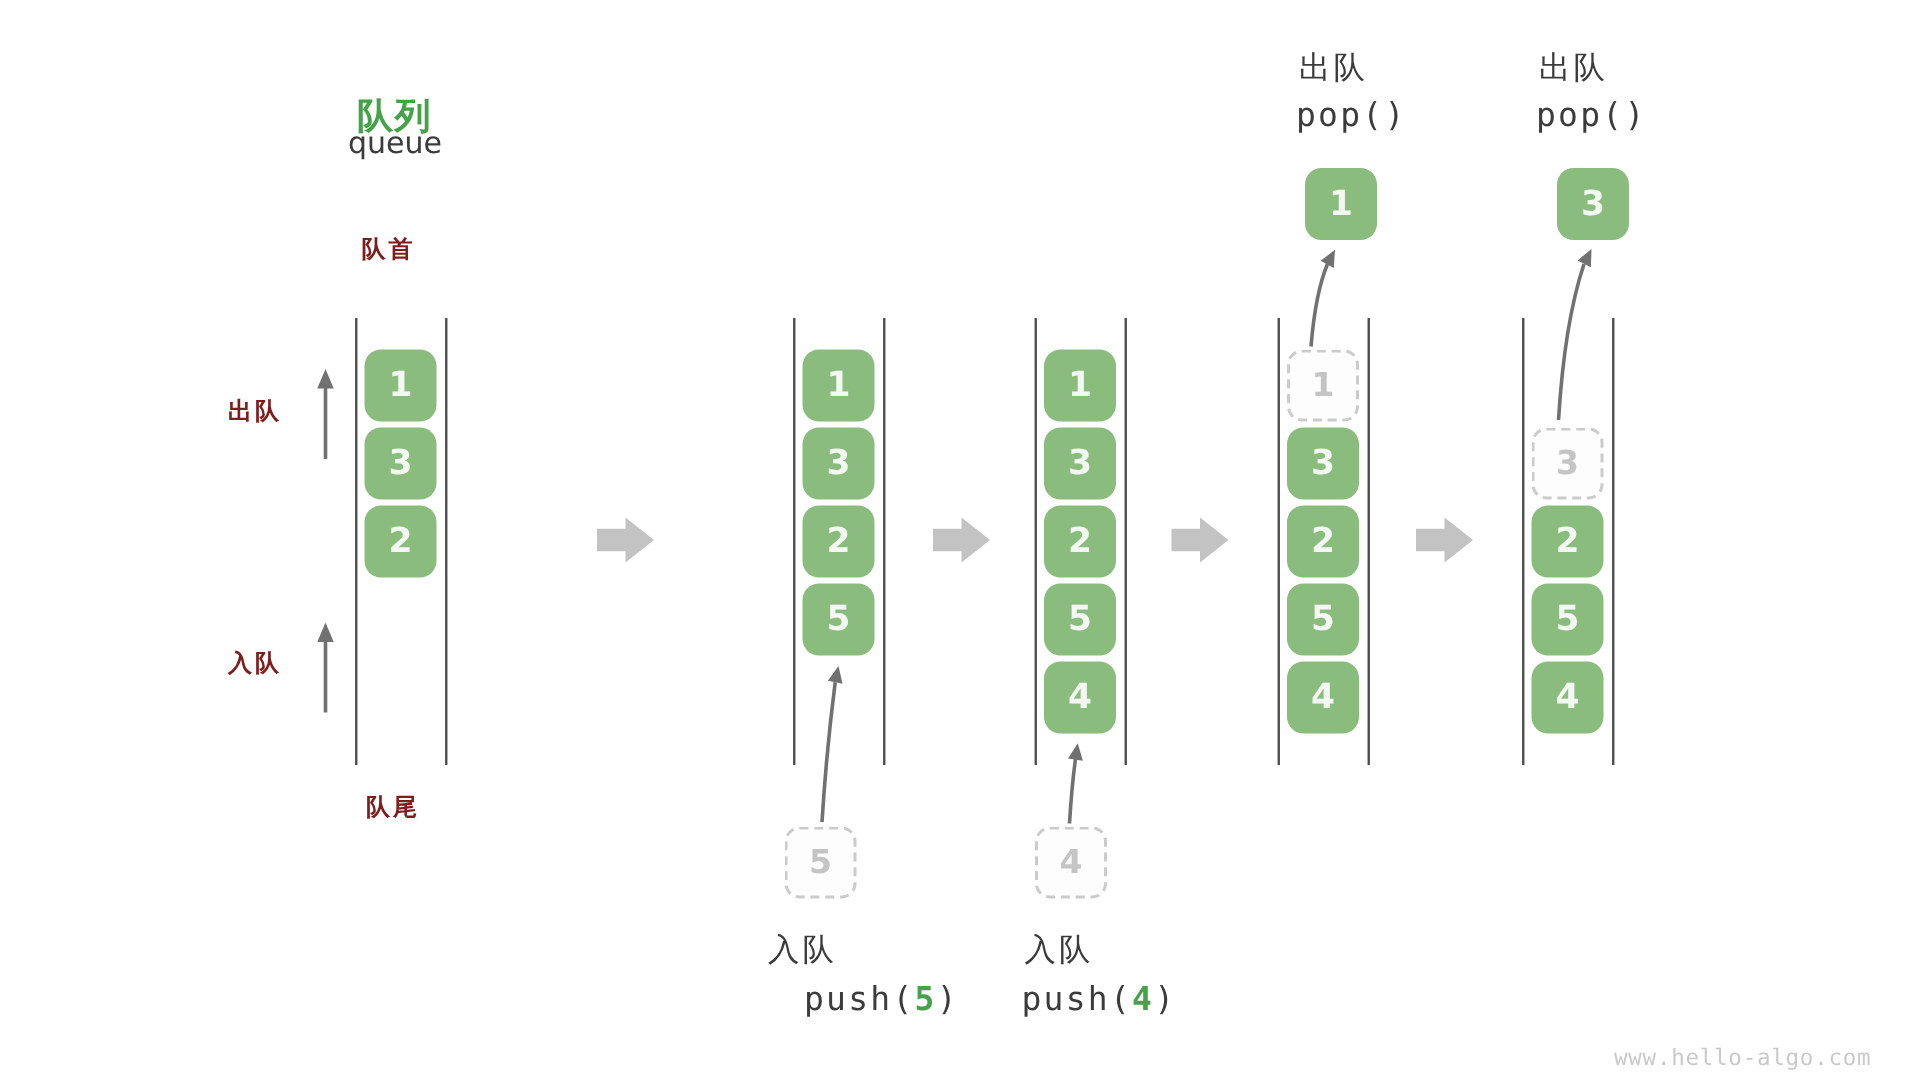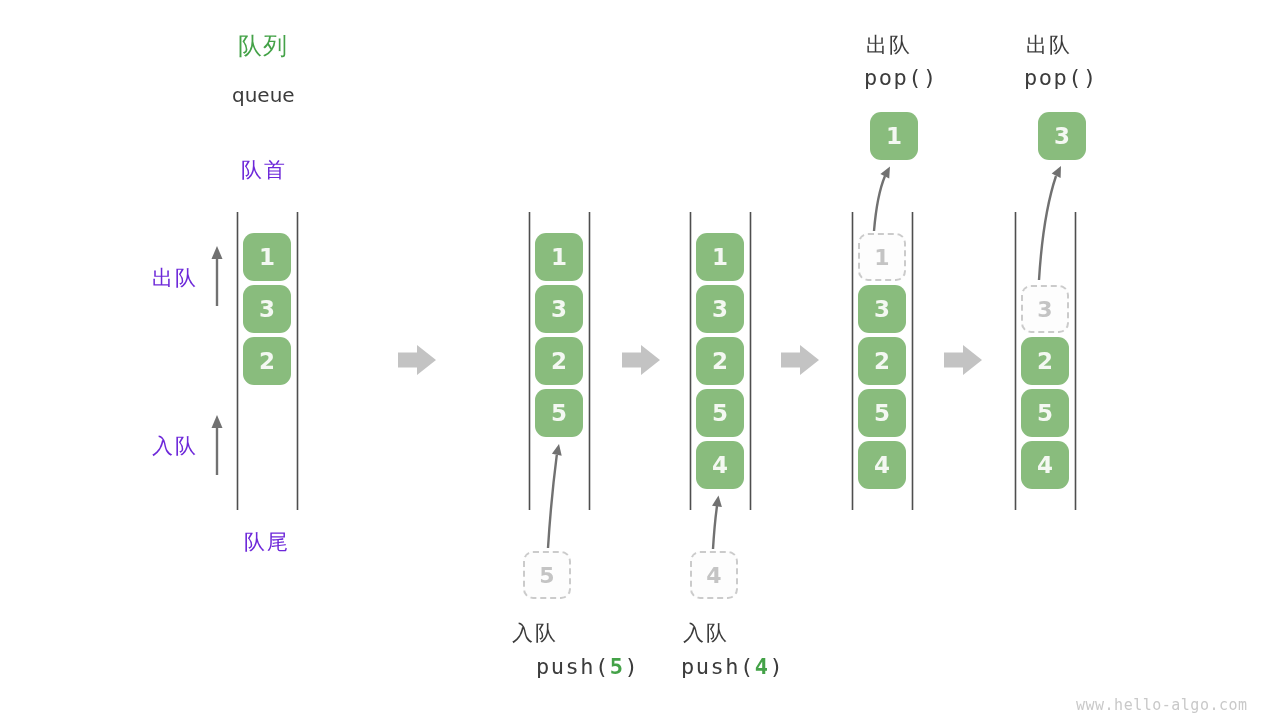--- a/index.html
+++ b/index.html
@@ -3,24 +3,24 @@
 <meta charset="utf-8">
 <style>
   html,body{margin:0;padding:0;background:#fff;}
   .canvas{
     position:relative;width:1280px;height:720px;background:#ffffff;overflow:hidden;
     font-family:"DejaVu Sans","Liberation Sans",sans-serif;color:#3c3c3c;
   }
   .abs{position:absolute;}
   svg.overlay{position:absolute;left:0;top:0;width:1280px;height:720px;}
 
-  .title-zh{font-size:24px;font-weight:400;color:#44a248;letter-spacing:1px;}
+  .title-zh{font-size:24px;font-weight:700;color:#44a248;letter-spacing:1px;margin-top:31px;}
   .title-en{font-size:20px;color:#3c3c3c;}
 
-  .side-label{font-size:21px;font-weight:400;color:#6d28d9;letter-spacing:2px;}
+  .side-label{font-size:16px;font-weight:700;color:#7f1d1d;letter-spacing:2px;}
   .op-label{font-size:21px;font-weight:500;color:#3b3b3b;letter-spacing:2px;}
   .op-code{font-family:"DejaVu Sans Mono","Liberation Mono",monospace;
            font-size:22px;color:#3c3c3c;letter-spacing:1.5px;}
   .green-text{color:#44a248;font-weight:700;}
 
   .cell{
     position:absolute;width:48px;height:48px;border-radius:11px;
     display:flex;align-items:center;justify-content:center;
     font-size:23px;font-weight:700;box-sizing:border-box;
   }

